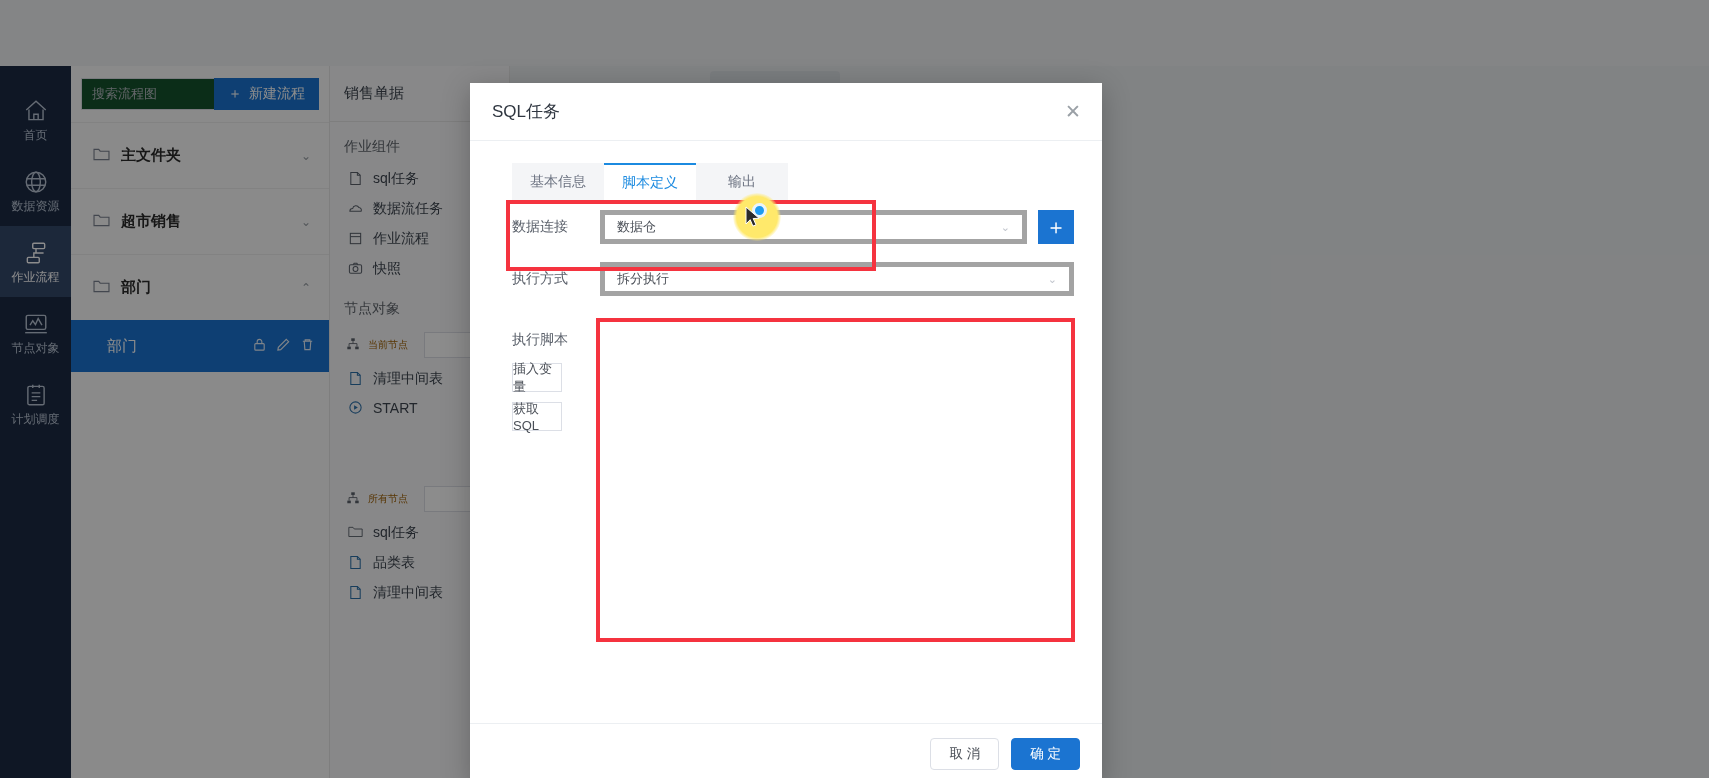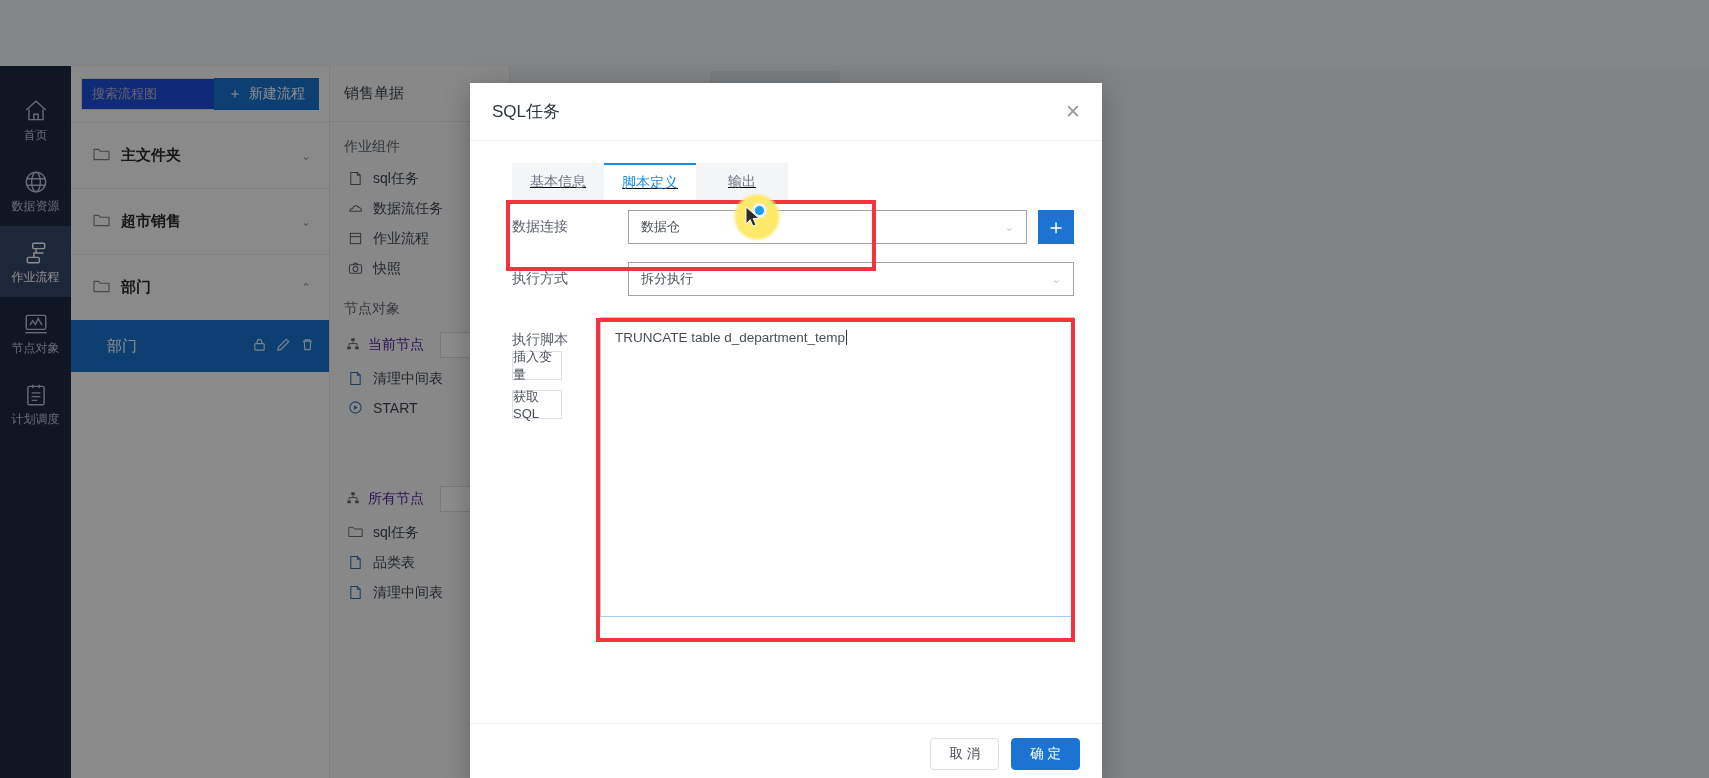--- a/index.html
+++ b/index.html
@@ -42,21 +42,21 @@
   
   #flowcol {
     position:absolute; left:71px; top:66px; width:259px; height:712px;
     background:#fbfbfb; border-right:1px solid #e6e6e6;
   }
   #flow-search-row {
     height:56px; display:flex; align-items:center; padding:0 10px; gap:0;
   }
   #flow-search {
     flex:1; height:32px; border:1px solid #dcdfe6; border-right:none;
-    background:#1d4ed8; font-size:13px; color:#b5b9bf; padding:0 10px;
+    background:#14532d; font-size:13px; color:#b5b9bf; padding:0 10px;
     display:flex; align-items:center;
   }
   #new-flow-btn {
     height:32px; background:#1b74d1; color:#fff; font-size:14px;
     padding:0 14px; display:flex; align-items:center; gap:7px; cursor:pointer;
     white-space:nowrap;
   }
   .folder-row {
     height:66px; display:flex; align-items:center; padding:0 18px 0 22px;
     border-top:1px solid #ededed; gap:11px; cursor:pointer;
@@ -87,21 +87,21 @@
     display:flex; align-items:center; gap:9px; padding:6px 0 6px 18px;
     font-size:14px; color:#3f4650; cursor:pointer;
   }
   .pal-item .ico { width:16px; height:16px; display:inline-block; }
   .node-field {
     height:26px; border:1px solid #dcdfe6; background:#fff; margin-left:8px;
     flex:1; min-width:20px;
   }
   .node-head {
     display:flex; align-items:center; gap:8px; padding:6px 0 6px 16px;
-    font-size:14px; color:#4c1d95;text-align:right;
+    font-size:10px; color:#a16207;text-align:right;
   }
   .spacer-lg { height:58px; }
 
   
   #canvas { position:absolute; left:510px; top:66px; right:0; bottom:0; background:#eceef1; }
   #canvas-pill {
     position:absolute; left:200px; top:5px; width:130px; height:26px;
     background:#dfe3e8; border-radius:4px;
   }
 
@@ -113,48 +113,47 @@
   }
   #modal-header {
     height:58px; display:flex; align-items:center; padding:0 22px;
     border-bottom:1px solid #eceff2; position:relative;
   }
   #modal-title { font-size:17px; color:#2f3640; }
   #modal-close {
     position:absolute; right:18px; top:18px; width:22px; height:22px;
     color:#9aa0a6; font-size:19px; line-height:22px; text-align:center; cursor:pointer;
   }
-  #tabs { display:flex; padding:22px 0 0 42px; gap:0;text-decoration:underline; }
+  #tabs { display:flex; padding:22px 0 0 42px; gap:0; }
   .tab {
     width:92px; height:38px; background:#f4f5f7; color:#6b7280;
     font-size:14px; display:flex; align-items:center; justify-content:center;
     cursor:pointer;
   }
   .tab.active { background:#fff; color:#1b8ae0; border-top:2px solid #1b8ae0; }
 
   #form { padding:0 0 0 0; position:relative; flex:1; }
 
   .frow { display:flex; align-items:center; height:52px; padding:0 28px 0 42px; }
   .flabel { width:88px; font-size:14px; color:#5b616b; }
   .fctl {
-    flex:1; height:34px; border:1px solid #a3a3a3; background:#fff;
+    flex:1; height:34px; border:5px solid #a3a3a3; background:#fff;
     display:flex; align-items:center; padding:0 12px; font-size:13px; color:#4a4f57;
     position:relative;
-    margin-left:28px;
   }
   .fctl .caret { position:absolute; right:12px; color:#c0c4cc; font-size:11px; }
   #plus-btn {
     width:36px; height:34px; background:#1b74d1; color:#fff; margin-left:11px;
     display:flex; align-items:center; justify-content:center; font-size:21px; cursor:pointer;
   }
 
   
   #script-row { display:flex; padding:0 28px 0 42px; margin-top:12px; }
   #script-left { width:88px; padding-top:14px; }
-  #script-left .lbl { font-size:14px; color:#5b616b; margin-bottom:2px; }
+  #script-left .lbl { font-size:14px; color:#5b616b; margin-bottom:14px; }
   .mini-btn {
     width:50px; height:29px; border:1px solid #dcdfe6; background:#fff;
     font-size:13px; color:#4a4f57; display:flex; align-items:center;
     justify-content:center; margin-bottom:10px; cursor:pointer;
   }
   #script-area {
     flex:1; height:300px; border:1px solid #9fd2ea; background:#fff;
     padding:12px 14px; font-size:13.5px; color:#4a4f57; position:relative;
     outline:none;
   }
@@ -465,23 +464,20 @@
         <span>拆分执行</span>
         <span class="caret">⌄</span>
       </div>
     </div>
 
     <div id="script-row">
       <div id="script-left">
         <div class="lbl">执行脚本</div>
         <div class="mini-btn">插入变量</div>
         <div class="mini-btn">获取SQL</div>
-      </div>
-      <div id="script-area">
-        <span>TRUNCATE table d_department_temp</span><span id="caret-bar"></span>
       </div>
     </div>
   </div>
 
   <div id="modal-footer">
     <div class="ft-btn">取 消</div>
     <div class="ft-btn primary">确 定</div>
   </div>
 </div>
 

